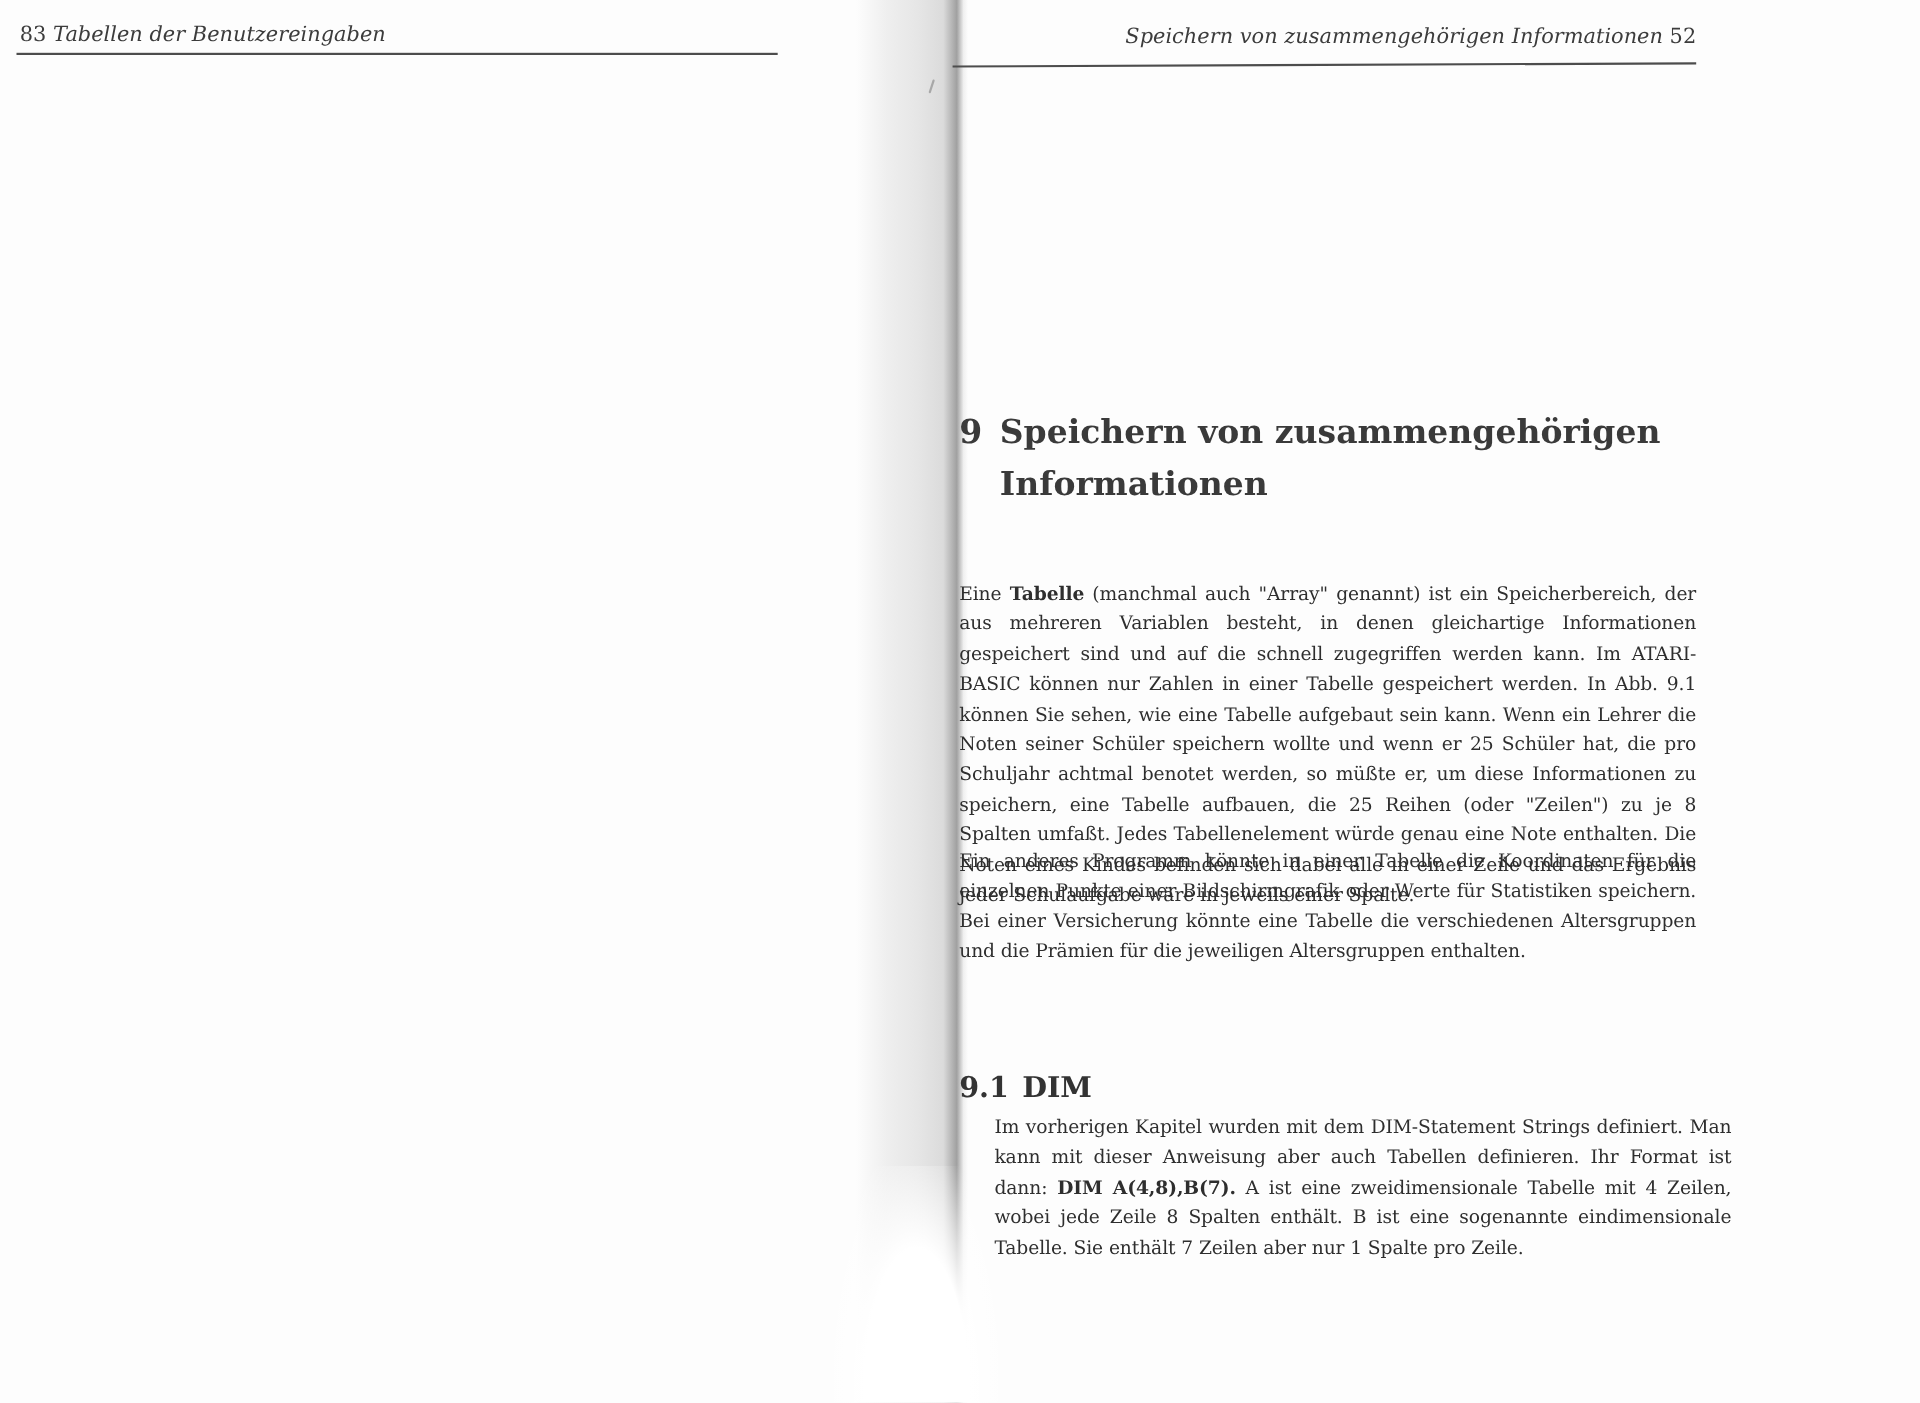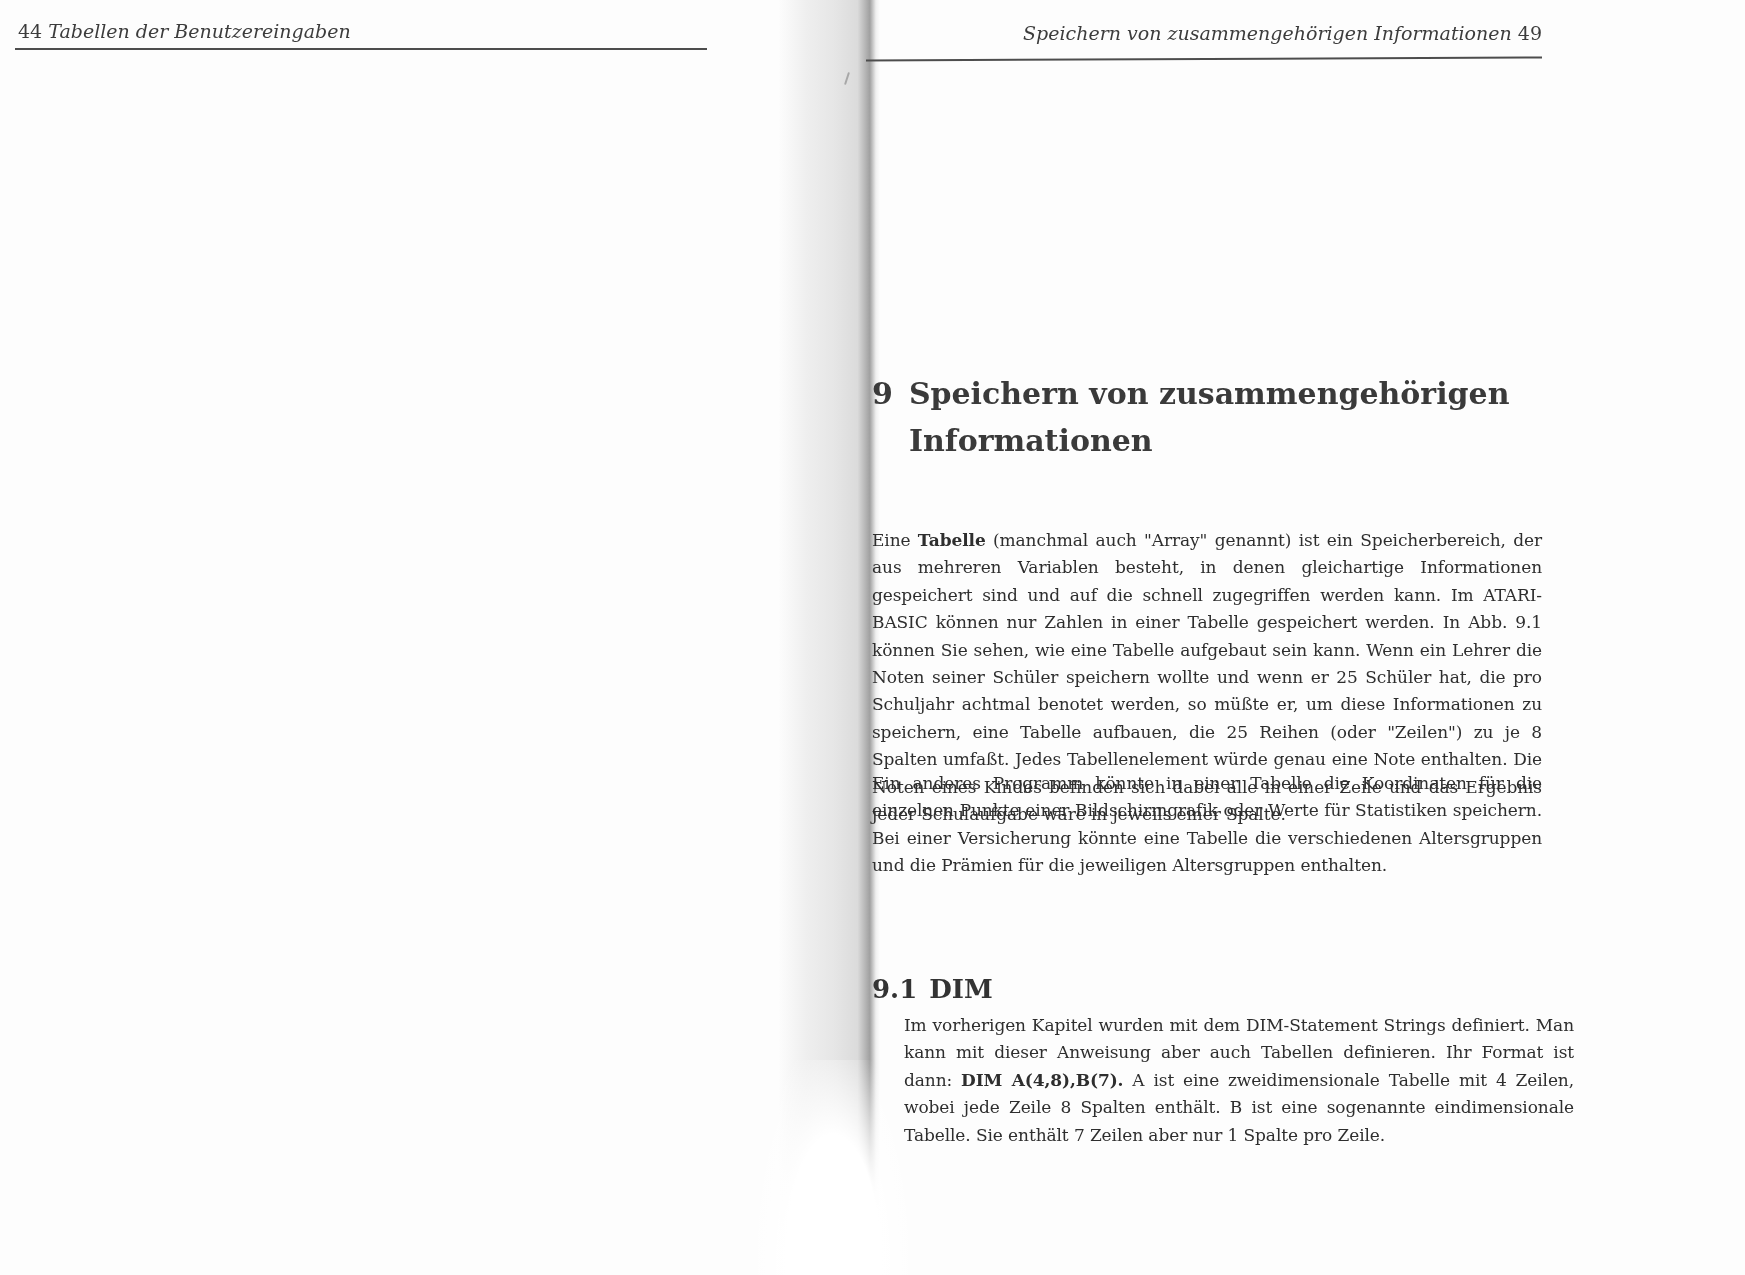--- a/index.html
+++ b/index.html
@@ -68,28 +68,28 @@
   .section-heading .num { margin-right: 12px; }
 </style>
 </head>
 <body>
 
 <div class="gutter"></div>
 <div class="gutter-fade"></div>
 <div class="scan-artifact-slash"></div>
 
 <div class="header header-left">
-  <span>44</span>
+  <span>83</span>
   <span class="italic">Tabellen der Benutzereingaben</span>
 </div>
 <div class="rule rule-left"></div>
 
 <div class="header header-right">
   <span class="italic">Speichern von zusammengehörigen Informationen</span>
-  <span>49</span>
+  <span>52</span>
 </div>
 <div class="rule rule-right"></div>
 
 <h1 class="chapter-heading">
   <span class="num">9</span>
   <span class="title">Speichern von zusammengehörigen Informationen</span>
 </h1>
 
 <p class="para para-1"><span>Eine </span><span style="font-weight: 700;">Tabelle</span><span> (manchmal auch "Array" genannt) ist ein Speicherbereich, der aus mehreren Variablen besteht, in denen gleichartige Informationen gespeichert sind und auf die schnell zugegriffen werden kann. Im ATARI-BASIC können nur Zahlen in einer Tabelle gespeichert werden. In Abb. 9.1 können Sie sehen, wie eine Tabelle aufgebaut sein kann. Wenn ein Lehrer die Noten seiner Schüler speichern wollte und wenn er 25 Schüler hat, die pro Schuljahr achtmal benotet werden, so müßte er, um diese Informationen zu speichern, eine Tabelle aufbauen, die 25 Reihen (oder "Zeilen") zu je 8 Spalten umfaßt. Jedes Tabellenelement würde genau eine Note enthalten. Die Noten eines Kindes befinden sich dabei alle in einer Zeile und das Ergebnis jeder Schulaufgabe wäre in jeweils einer Spalte.</span></p>
 <p class="para para-2"><span>Ein anderes Programm könnte in einer Tabelle die Koordinaten für die einzelnen Punkte einer Bildschirmgrafik oder Werte für Statistiken speichern. Bei einer Versicherung könnte eine Tabelle die verschiedenen Altersgruppen und die Prämien für die jeweiligen Altersgruppen enthalten.</span></p>

